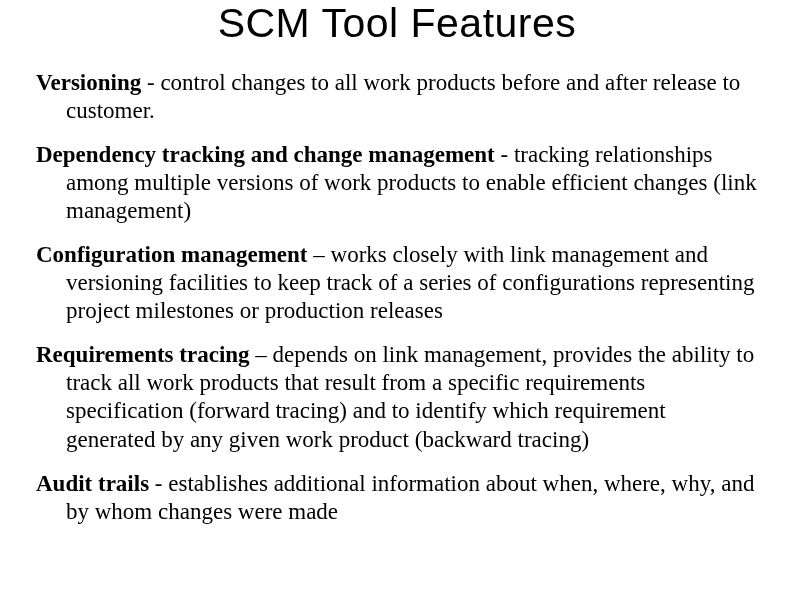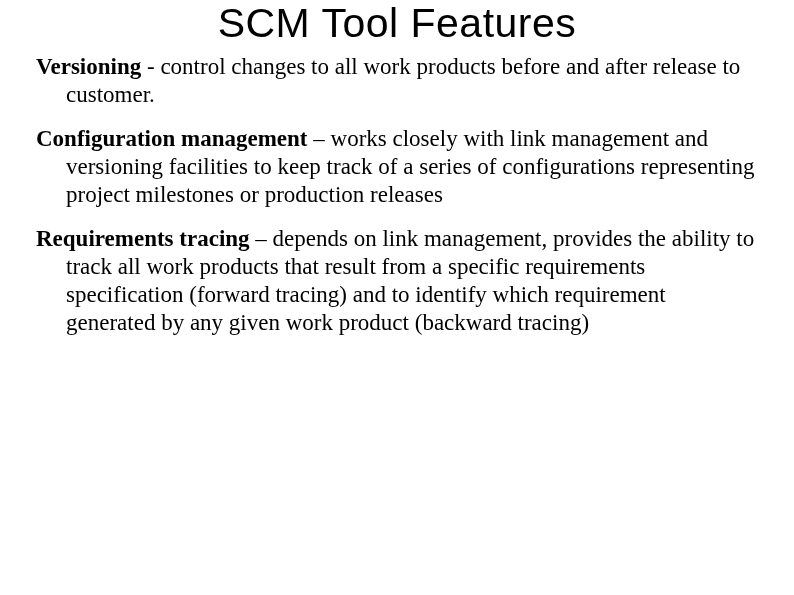--- a/index.html
+++ b/index.html
@@ -20,21 +20,21 @@
   .title {
     font-family: Arial, Helvetica, sans-serif;
     font-size: 41px;
     font-weight: 400;
     text-align: center;
     margin: 0;
     padding-top: 0px;
     letter-spacing: 0.5px;
   }
   .feature-list {
-    margin-top: 6px;
+    margin-top: 22px;
   }
   .feature {
     font-size: 23px;
     line-height: 1.22;
     margin-bottom: 16px;
     padding-left: 30px;
     text-indent: -30px;
   }
   .feature .term {
     font-weight: bold;
@@ -45,24 +45,30 @@
 
 <div class="slide">
   <h1 class="title">SCM Tool Features</h1>
 
   <div class="feature-list">
 
     <div class="feature">
       <span class="term">Versioning</span><span> - control changes to all work products before and after release to customer.</span>
     </div>
 
+    <div class="feature">
+      <span class="term">Dependency tracking and change management</span><span> - tracking relationships among multiple versions of work products to enable efficient changes (link management)</span>
+    </div>
 
     <div class="feature">
       <span class="term">Configuration management</span><span> – works closely with link management and versioning facilities to keep track of a series of configurations representing project milestones or production releases</span>
     </div>
 
     <div class="feature">
       <span class="term">Requirements tracing</span><span> – depends on link management, provides the ability to track all work products that result from a specific requirements specification (forward tracing) and to identify which requirement generated by any given work product (backward tracing)</span>
     </div>
 
+    <div class="feature">
+      <span class="term">Audit trails</span><span> -  establishes additional information about when, where, why, and by whom changes were made</span>
+    </div>
 
   </div>
 </div>
 
 </body></html>

